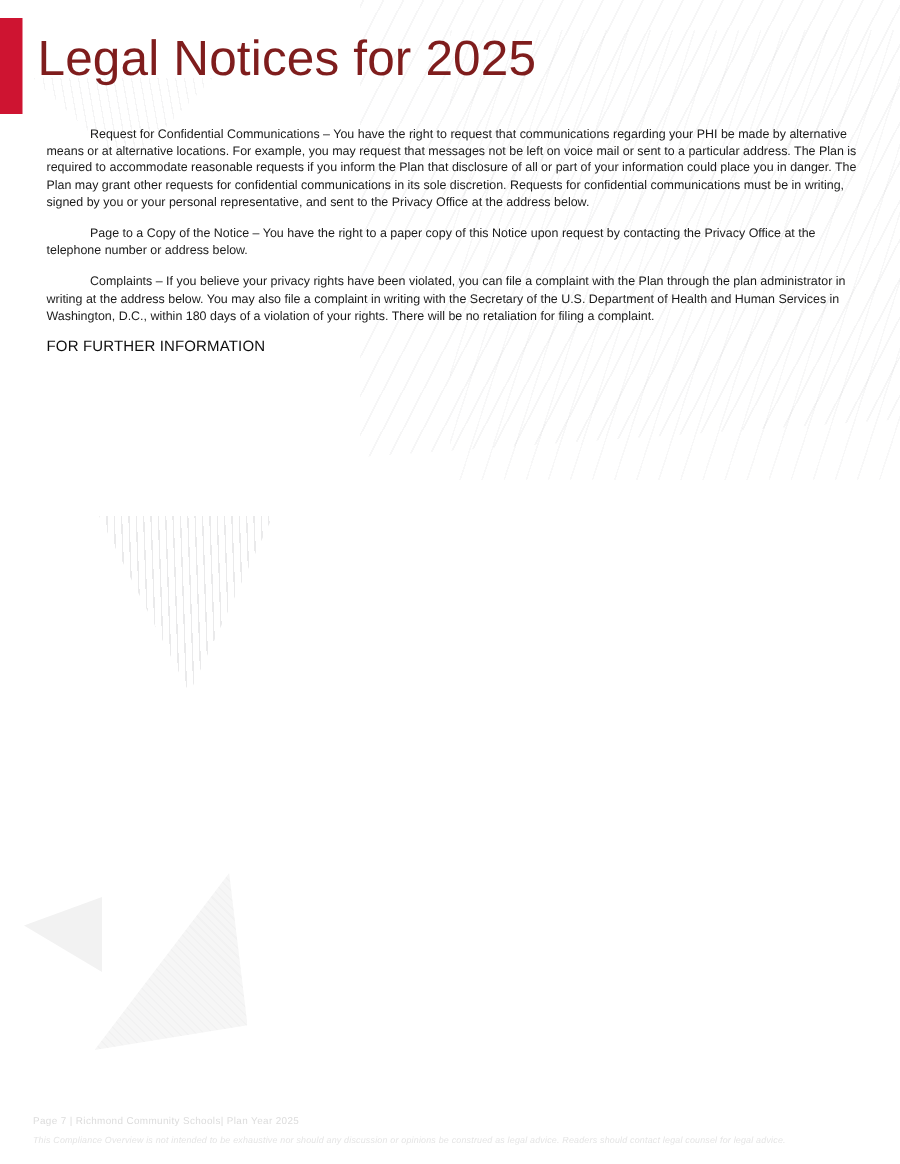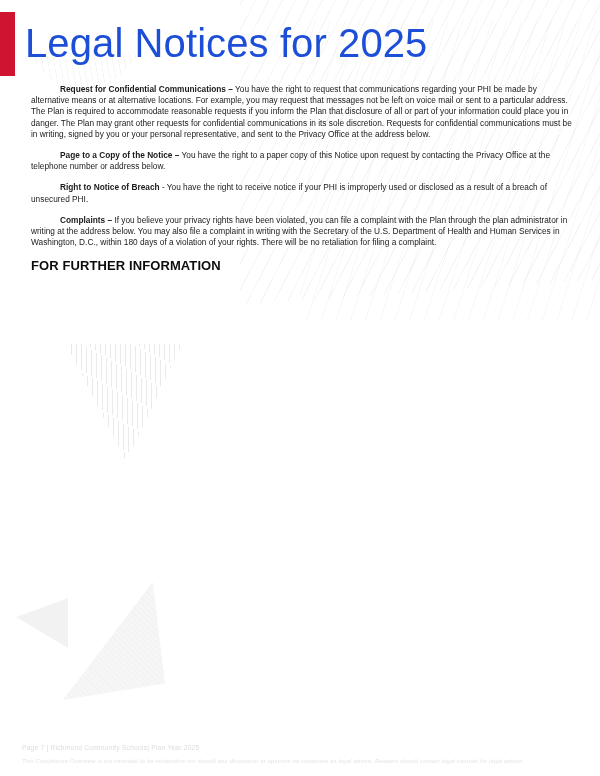--- a/index.html
+++ b/index.html
@@ -134,24 +134,24 @@
     left: 0;
     top: 12px;
     width: 15px;
     height: 64px;
     background: #ce1431;
   }
   .page-title {
     position: absolute;
     left: 25px;
     top: 18px;
-    font-size: 40px;
+    font-size: 33px;
     font-weight: 300;
     letter-spacing: 0.1px;
-    color: #1d4ed8;
+    color: #7f1d1d;
     line-height: 1.25;
     white-space: nowrap;
   }
 
   
   .content {
     position: absolute;
     left: 31px;
     top: 84px;
     width: 541px;
@@ -159,26 +159,26 @@
   }
   .para {
     font-size: 8.3px;
     line-height: 11.2px;
     color: #1a1a1a;
     margin: 0 0 10px 0;
     text-align: left;
   }
   .para:last-child { margin-bottom: 0; }
   .lead {
-    font-weight: bold;
+    font-weight: normal;
     padding-left: 29px;
   }
   .section-head {
-    font-size: 13px;
-    font-weight: bold;
+    font-size: 10px;
+    font-weight: normal;
     color: #0d0d0d;
     margin: 0 0 11px 0;
     letter-spacing: 0.1px;
   }
 
   
   .footer {
     position: absolute;
     left: 22px;
     bottom: 12px;
@@ -221,23 +221,20 @@
 <div class="content">
 
   <p class="para">
     <span class="lead">Request for Confidential Communications –</span><span> You have the right to request that communications regarding your PHI be made by alternative means or at alternative locations. For example, you may request that messages not be left on voice mail or sent to a particular address.  The Plan is required to accommodate reasonable requests if you inform the Plan that disclosure of all or part of your information could place you in danger.  The Plan may grant other requests for confidential communications in its sole discretion. Requests for confidential communications must be in writing, signed by you or your personal representative, and sent to the Privacy Office at the address below.</span>
   </p>
 
   <p class="para">
     <span class="lead">Page to a Copy of the Notice –</span><span> You have the right to a paper copy of this Notice upon request by contacting the  Privacy Office at the telephone number or address below.</span>
   </p>
 
-  <p class="para">
-    <span class="lead">Right to Notice of Breach </span><span> - You have the right to receive notice if your PHI is improperly used or disclosed as a result of a breach of unsecured PHI.</span>
-  </p>
 
   <p class="para">
     <span class="lead">Complaints –</span><span> If you believe your privacy rights have been violated, you can file a complaint with the Plan through the plan administrator in writing at the address below.  You may also file a complaint in writing with the Secretary of the U.S. Department of Health and Human Services in Washington, D.C., within 180 days of a violation of your rights. There will be no retaliation for filing a complaint.</span>
   </p>
 
   <div class="section-head">FOR FURTHER INFORMATION</div>
 
 
 </div>
 

